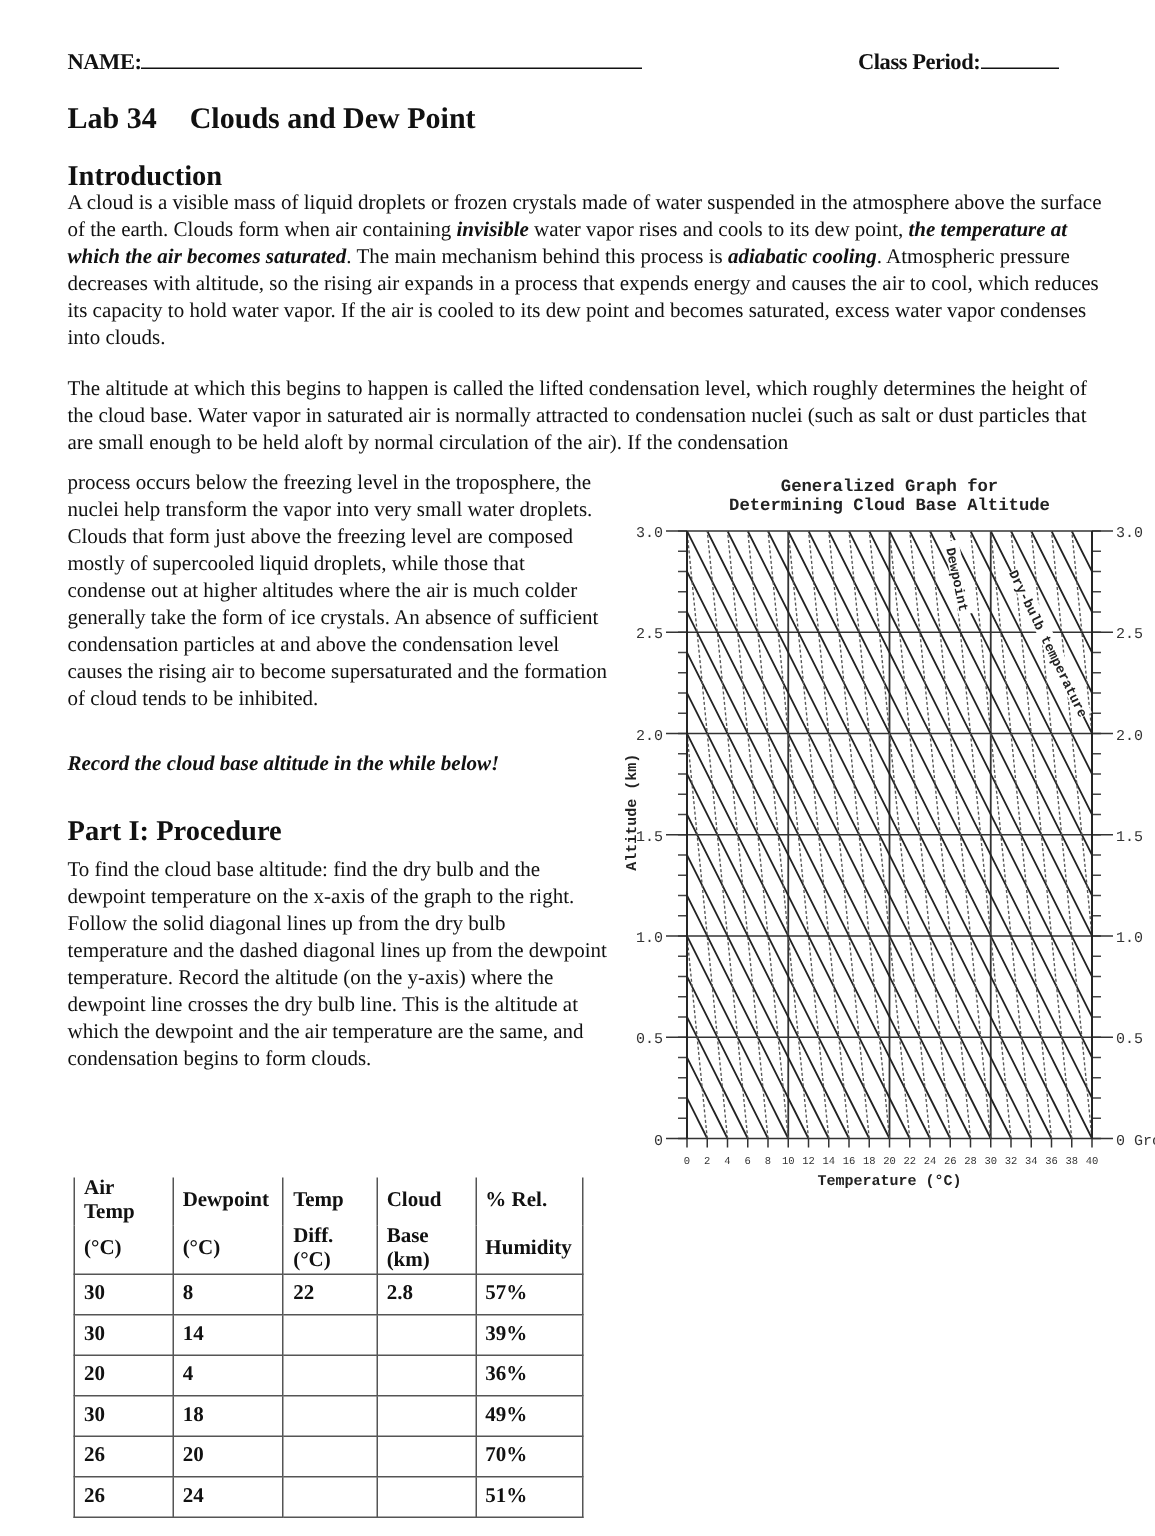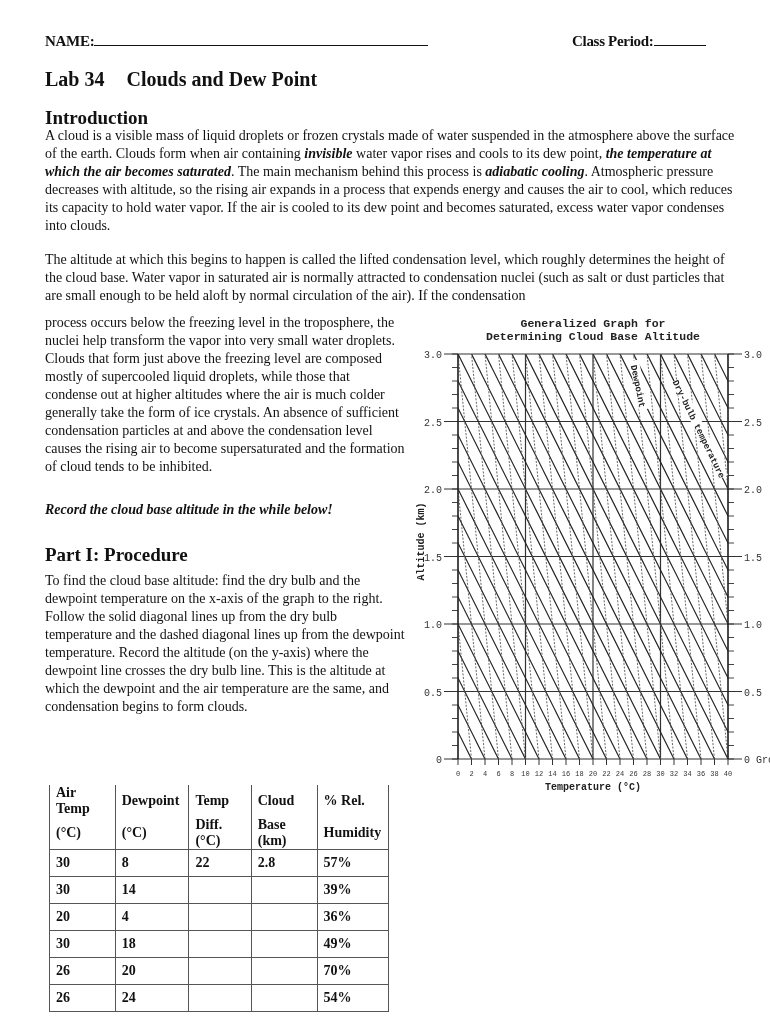--- a/index.html
+++ b/index.html
@@ -112,21 +112,21 @@
         <td class="c">20</td>
         <td class="c"></td>
         <td class="c"></td>
         <td class="c">70%</td>
       </tr>
       <tr>
         <td class="c">26</td>
         <td class="c">24</td>
         <td class="c"></td>
         <td class="c"></td>
-        <td class="c">54%</td>
+        <td class="c">51%</td>
       </tr>
     </tbody>
 </table>
 
 <div class="abs chart-sans" style="left:400px; top:310px; width:370px; height:490px;">
   <svg id="chart-svg" width="370" height="490" viewBox="0 0 370 490">
       <defs>
         <clipPath id="plotclip">
           <rect x="58" y="44" width="270" height="405"></rect>
         </clipPath>

